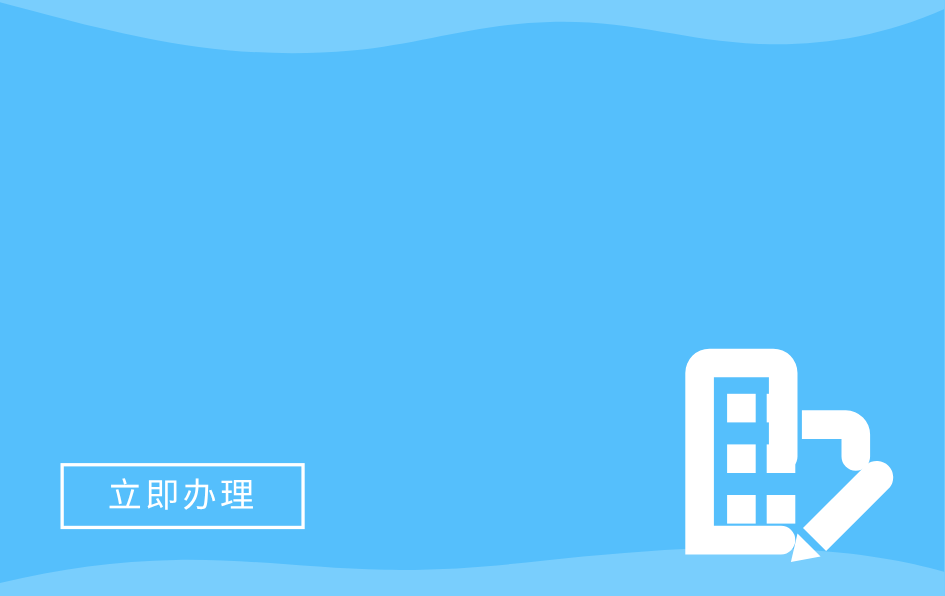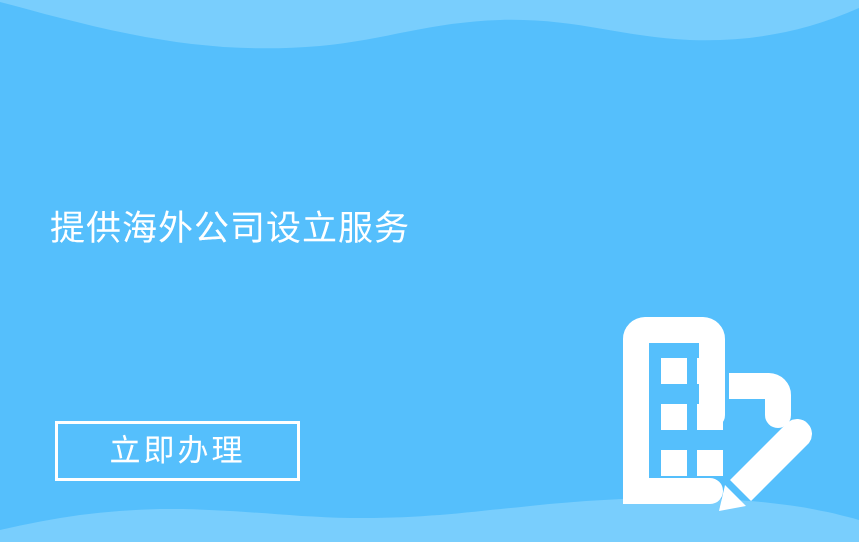--- a/index.html
+++ b/index.html
@@ -67,21 +67,21 @@
     font-weight: 400;
     line-height: 1.3;
     letter-spacing: 1px;
     white-space: nowrap;
   }
   
   .cta {
     position: absolute;
     left: 55px;
     top: 421px;
-    width: 245px;
+    width: 222px;
     height: 60px;
     box-sizing: border-box;
     border: 3px solid #ffffff;
     background: transparent;
     color: #ffffff;
     font-family: inherit;
     font-size: 31px;
     font-weight: 400;
     letter-spacing: 3px;
     line-height: 54px;
@@ -117,21 +117,20 @@
 
   <div class="wave-layer wave-bottom">
     <svg viewBox="0 0 859 52" preserveAspectRatio="none" aria-hidden="true">
       <path d="M0,52 L0,40 C55,27 105,20 160,19 C230,18 285,27 350,28 C420,29 470,22 530,16 C600,9 660,6 720,9 C780,12 825,20 859,30 L859,52 Z" fill="#79cefd"></path>
     </svg>
   </div>
 
   <div class="content">
 
 
-    <p class="subtitle">提供海外公司设立服务</p>
 
     <button class="cta" type="button">立即办理</button>
 
     <div class="icon-wrap">
       <svg viewBox="0 0 225 225" aria-hidden="true">
         <g fill="#ffffff">
 
           <path d="M20,39 A22,22 0 0 1 42,17 L100,17 A22,22 0 0 1 122,39 L122,115
                    a13,13 0 0 1 -26,0 L96,43 L46,43 L46,178 L107,178
                    a13,13 0 0 1 0,26 L20,204 Z"></path>

